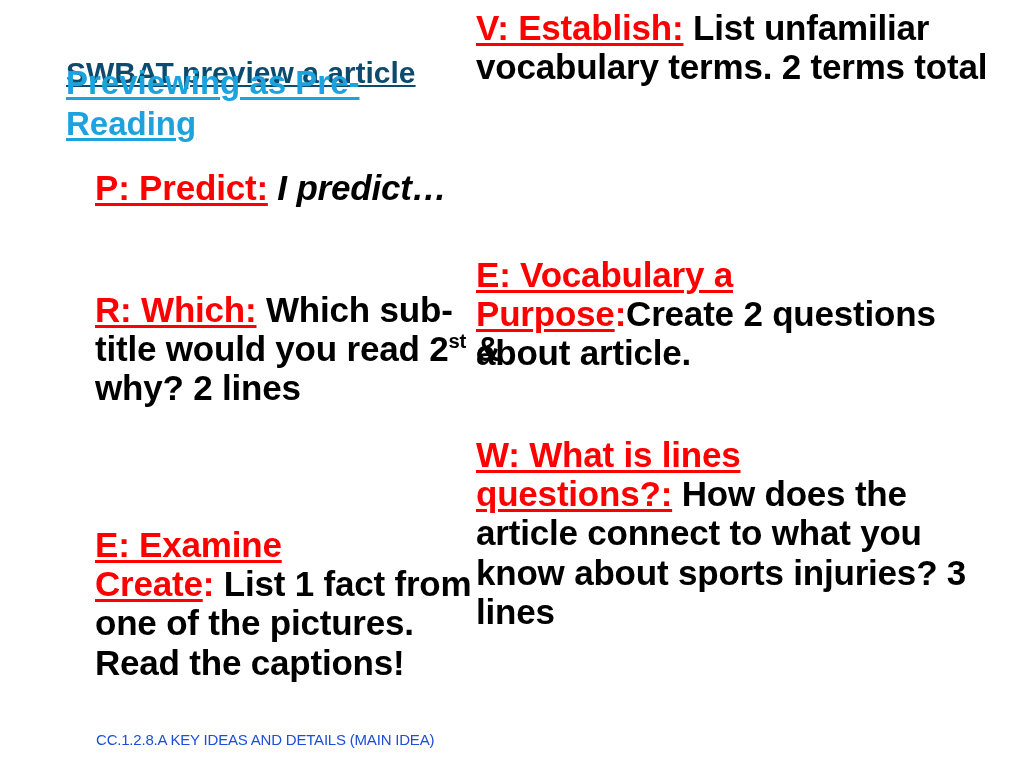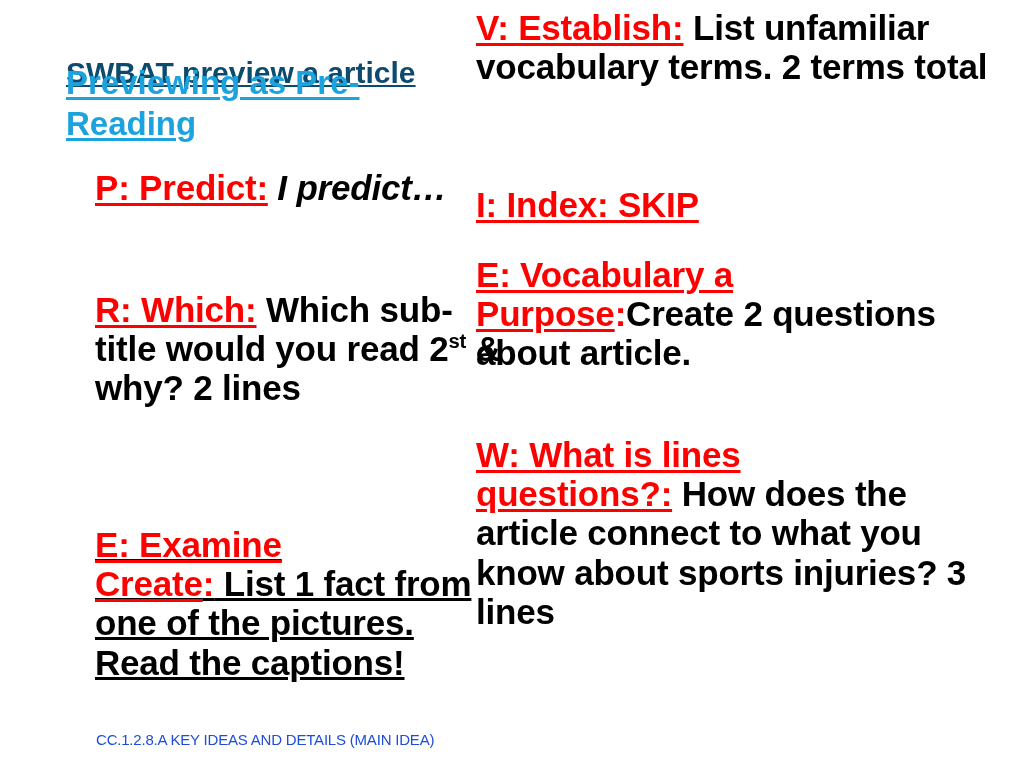--- a/index.html
+++ b/index.html
@@ -78,21 +78,21 @@
 
   
   .col-left {
     left: 70px;
     width: 412px;
     font-size: 35px;
     margin-left: 25px;
   }
   #p-predict  { top: 168px; }
   #p-review   { top: 290px; }
-  #p-examine  { top: 525px; text-decoration: underline; }
+  #p-examine  { top: 525px; }
 
   
   .col-right {
     left: 476px;
     width: 522px;
     font-size: 35px;
   }
   #p-vocab    { top: 8px; }
   #p-index    { top: 185px; }
   #p-purpose  { top: 255px; }
@@ -129,23 +129,20 @@
   </div>
 
   <div class="para col-left" id="p-examine">
     <span class="lbl">E: Examine</span><br><span class="lbl">Create</span><span class="lbl-nou">:</span><span>  List 1 fact from one of the pictures.  Read the captions!</span>
   </div>
 
   <div class="para col-right" id="p-vocab">
     <span class="lbl">V: Establish:</span><span>  List unfamiliar vocabulary terms. 2 terms total</span>
   </div>
 
-  <div class="para col-right" id="p-index">
-    <span class="lbl">I:  Index: SKIP</span><span></span>
-  </div>
 
   <div class="para col-right" id="p-purpose">
     <span class="lbl">E:  Vocabulary a</span><br><span class="lbl">Purpose</span><span class="lbl-nou">:</span><span>Create 2 questions about article.</span>
   </div>
 
   <div class="para col-right" id="p-connect">
     <span class="lbl">W:  What is lines</span><br><span class="lbl">questions?:</span><span> How does the article connect to what you know about sports injuries? 3 lines</span>
   </div>
 
   <div id="footer-code">CC.1.2.8.A KEY IDEAS AND DETAILS (MAIN IDEA)</div>

